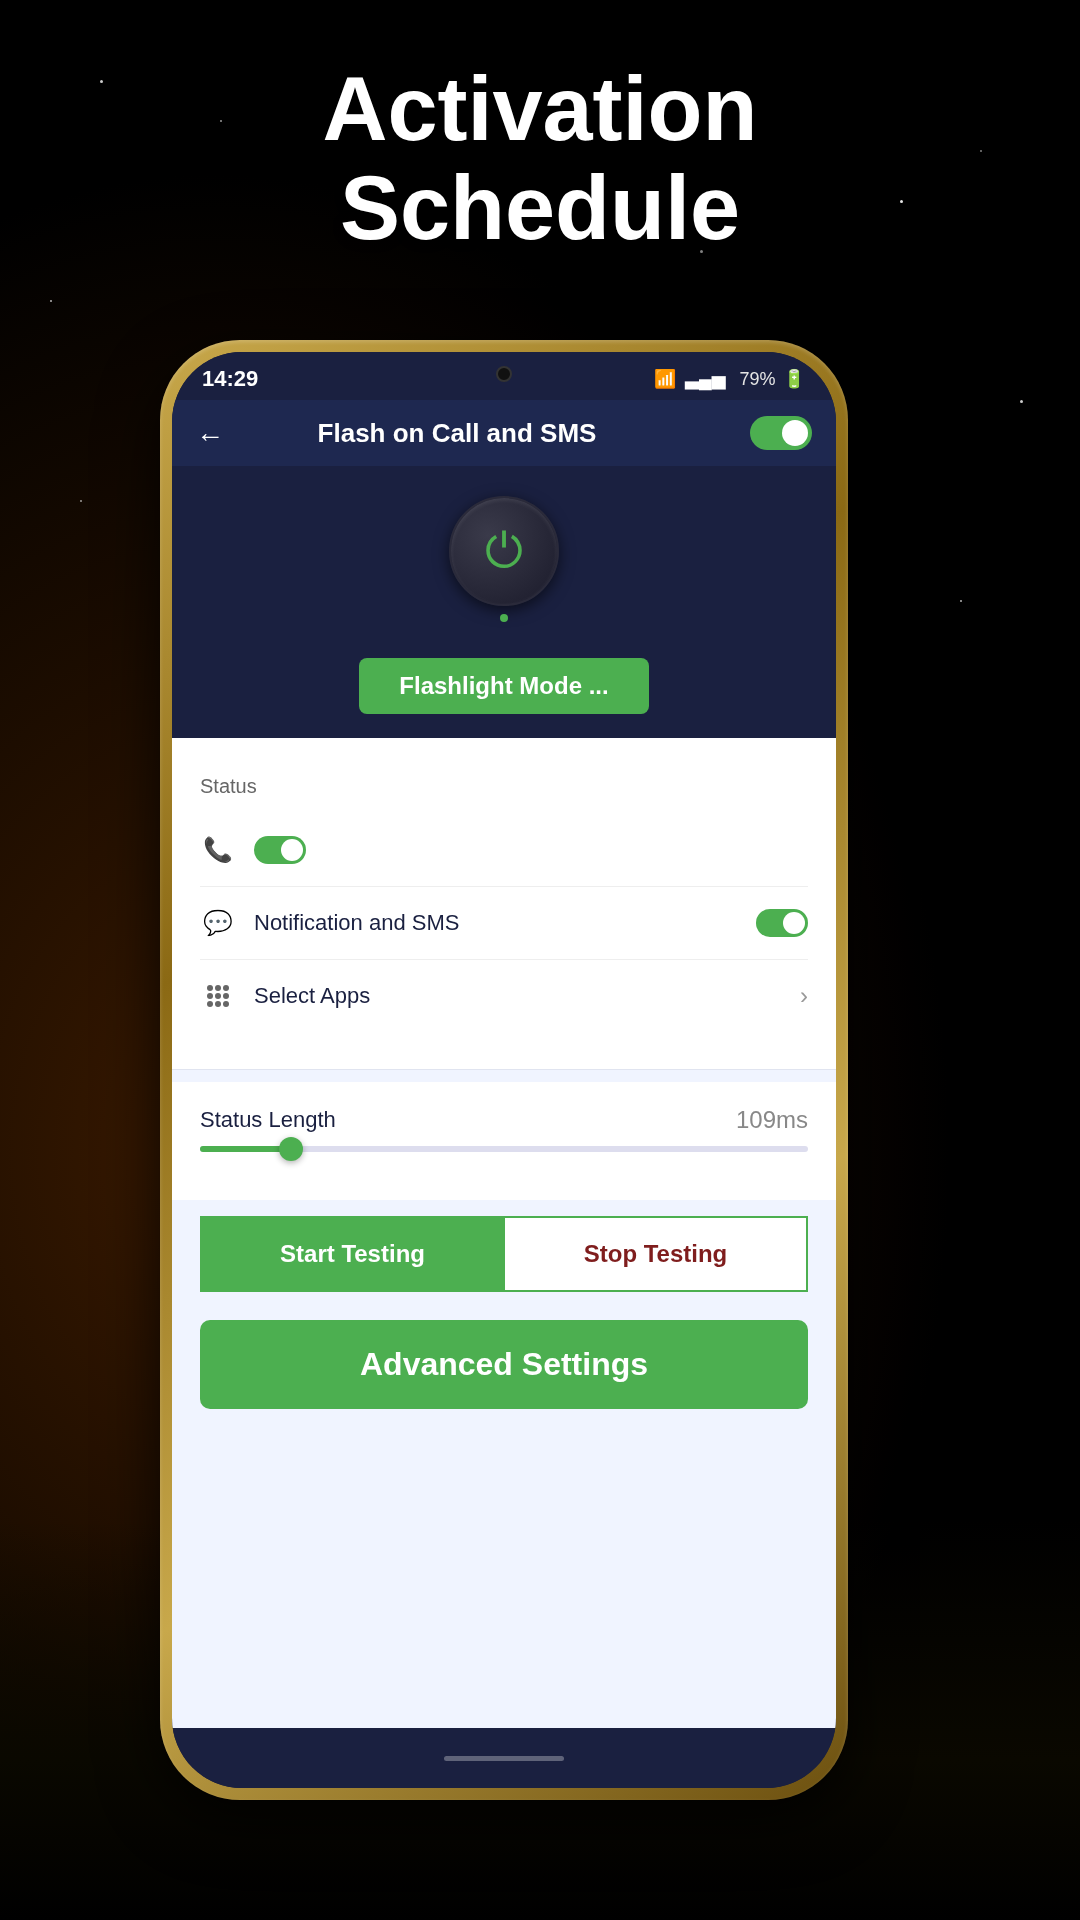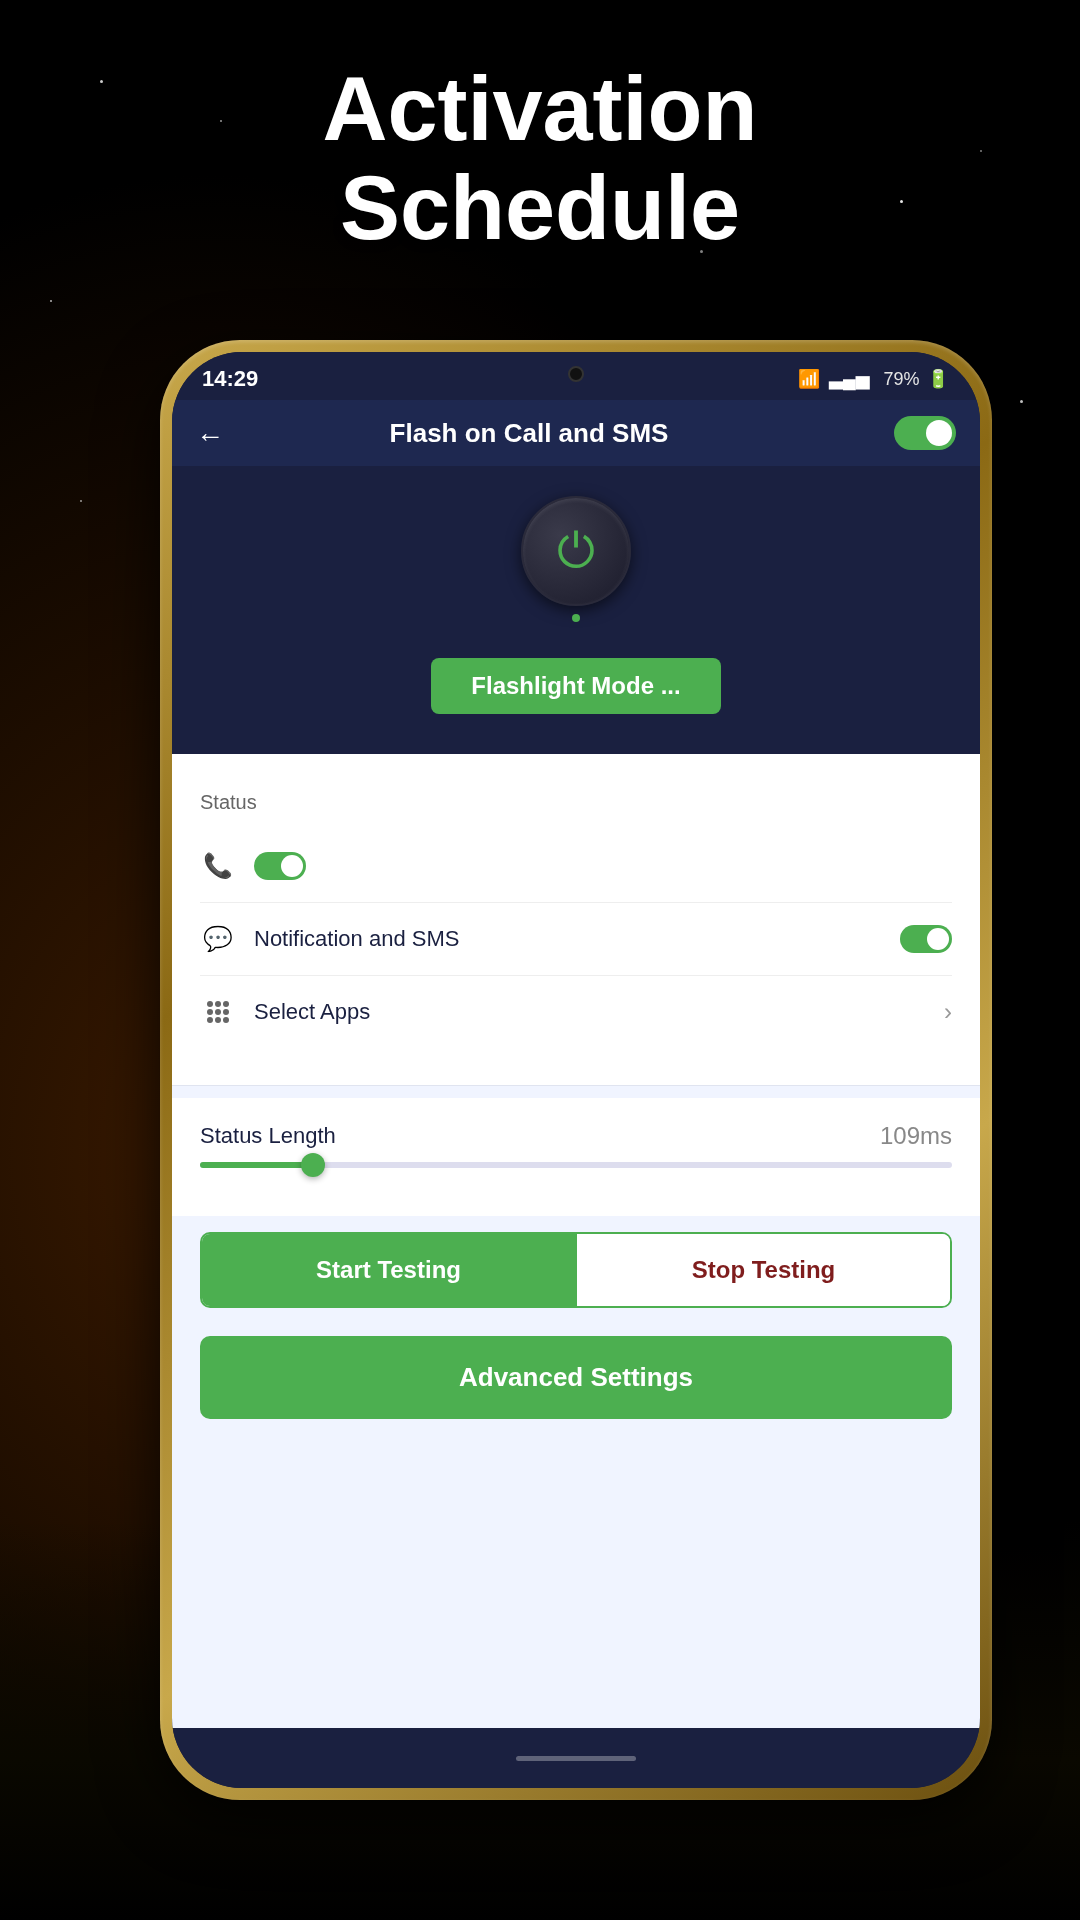--- a/index.html
+++ b/index.html
@@ -54,21 +54,21 @@
       font-weight: 900;
       line-height: 1.1;
       text-shadow: 0 2px 10px rgba(0,0,0,0.5);
     }
 
     
     .phone-frame {
       position: absolute;
       top: 340px;
       left: 160px;
-      width: 832px;
+      width: 688px;
       height: 1460px;
       background: linear-gradient(145deg, #c8a84b, #8b6914, #c8a84b, #6b4f0f);
       border-radius: 80px;
       padding: 12px;
       box-shadow: 0 20px 60px rgba(0,0,0,0.8), inset 0 2px 4px rgba(255,255,255,0.2);
     }
 
     .phone-inner {
       width: 100%;
       height: 100%;
@@ -351,21 +351,21 @@
       background: #4caf50;
       border-radius: 50%;
       box-shadow: 0 2px 6px rgba(0,0,0,0.3);
     }
 
     
     .test-buttons {
       display: flex;
       margin: 16px 28px;
       gap: 0;
-      border-radius: 10px;
+      border-radius: 0;
       overflow: hidden;
       border: 2px solid #4caf50;
     }
 
     .test-btn {
       flex: 1;
       padding: 22px;
       font-size: 24px;
       font-weight: 600;
       border: none;
@@ -382,21 +382,21 @@
       background: #fff;
       color: #7f1d1d;
       border-left: 2px solid #4caf50;
     }
 
     
     .advanced-btn {
       margin: 12px 28px 24px;
       background: #4caf50;
       color: #fff;
-      font-size: 26px;
+      font-size: 32px;
       font-weight: 600;
       padding: 26px;
       border-radius: 10px;
       border: none;
       cursor: pointer;
       text-align: center;
     }
 
     
     .bottom-nav {
@@ -459,21 +459,21 @@
       <div class="toggle"></div>
     </div>
 
     <div class="power-area">
       <div class="power-button-outer">
         <span class="power-icon">⏻</span>
       </div>
       <div class="power-dot"></div>
     </div>
 
-    <div style="background:#1a2040;padding-bottom:24px;display:flex;justify-content:center;">
+    <div style="background:#1a2040;padding-bottom:8px;display:flex;justify-content:center;">
       <button class="flashlight-btn">Flashlight Mode ...</button>
     </div>
 
     <div class="main-content">
 
       <div class="section">
         <div class="section-label">Status</div>
 
         <div class="list-item">
           <div class="list-icon">📞</div>

